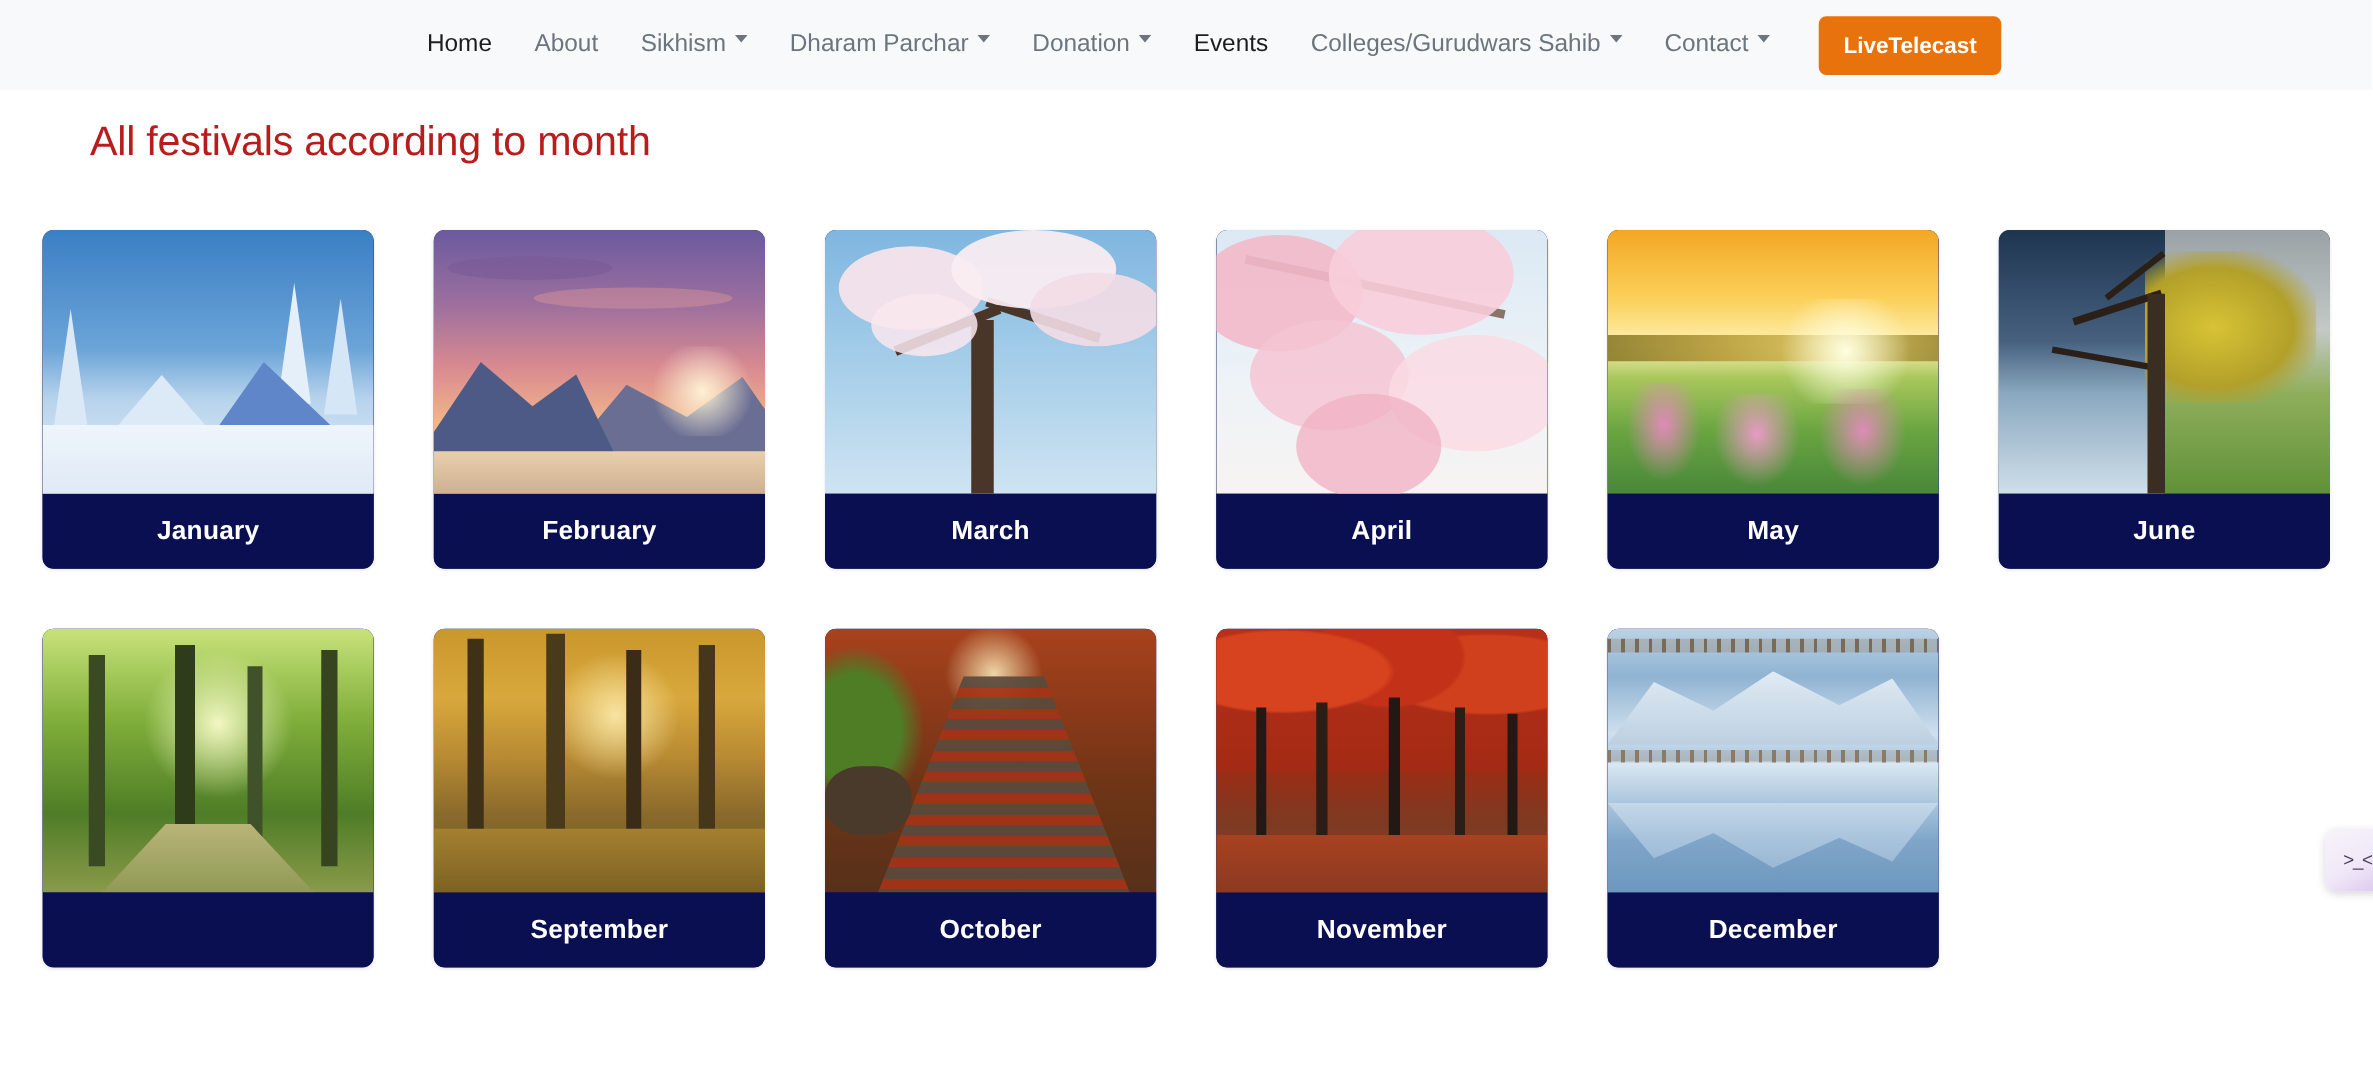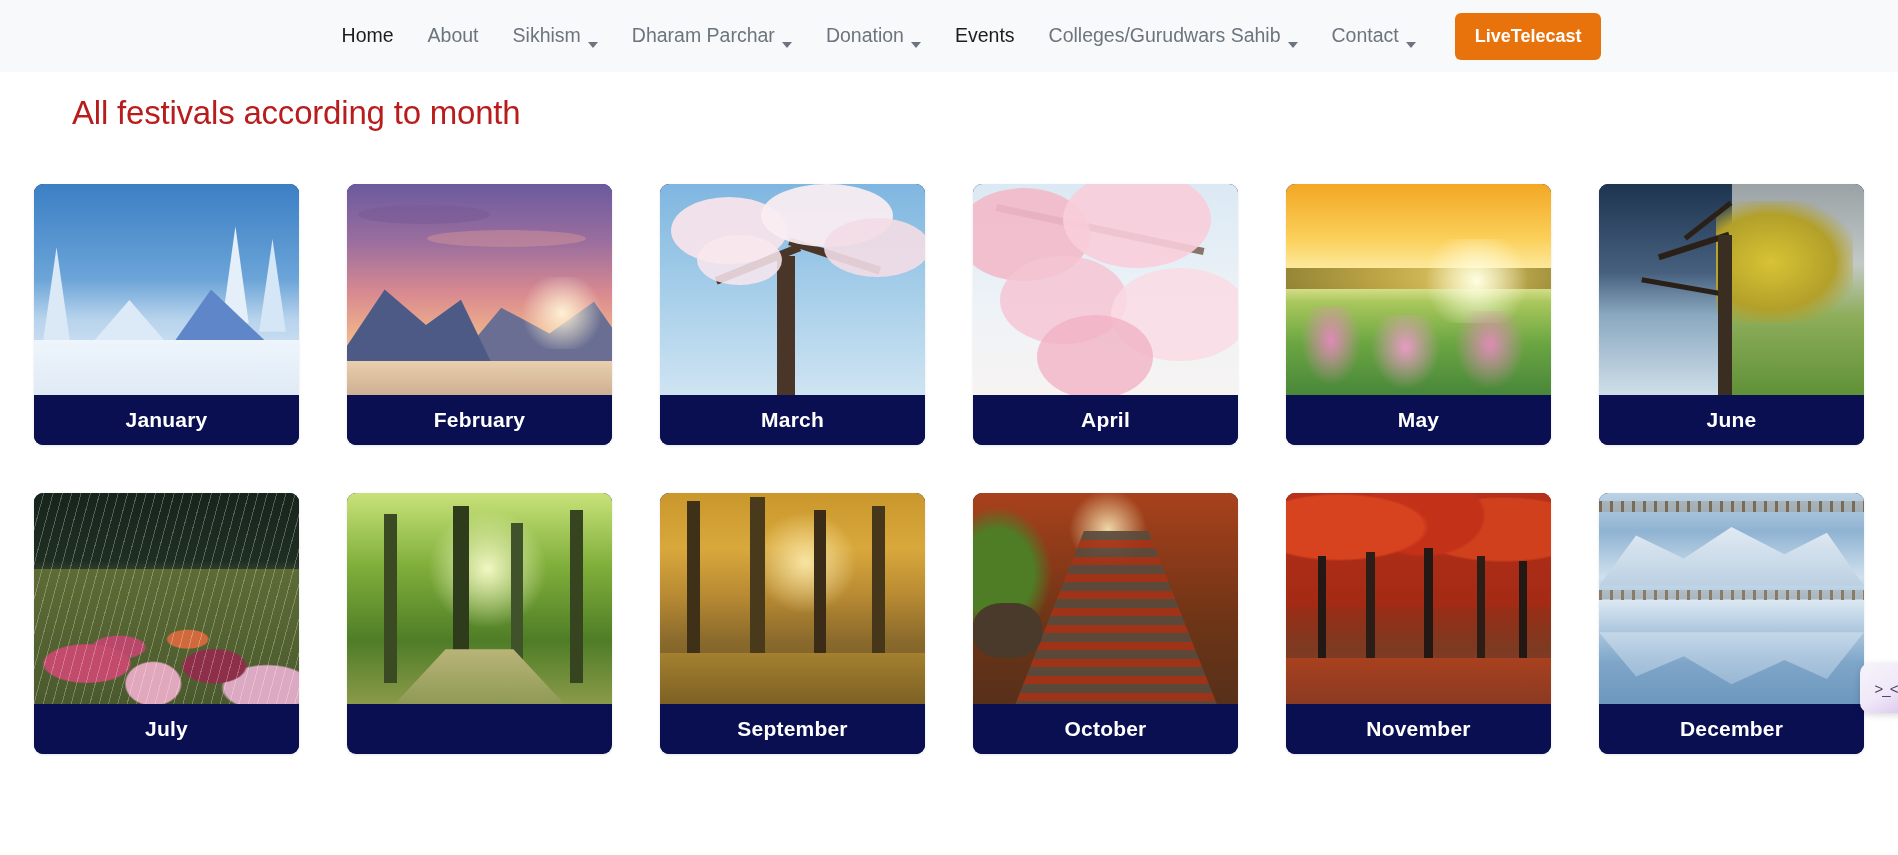--- a/index.html
+++ b/index.html
@@ -26,21 +26,21 @@
   .nav-list {
     display: flex;
     align-items: center;
     gap: 0px;
     list-style: none;
     transform: translateX(14px);
   }
 
   .nav-item {
     display: flex;
-    align-items: flex-end;
+    align-items: flex-start;
     padding: 0 17px;
     font-size: 19.5px;
     color: #6c757d;
     white-space: nowrap;
     cursor: pointer;
     line-height: 1;
   }
 
   .nav-item.active {
     color: #1d1d1f;
@@ -103,21 +103,21 @@
 
   .card-img {
     width: 100%;
     height: 211px;
     display: block;
     position: relative;
     overflow: hidden;
   }
 
   .card-caption {
-    height: 50px;
+    height: 60px;
     background: #0a0f52;
     color: #ffffff;
     font-weight: bold;
     font-size: 21px;
     display: flex;
     align-items: center;
     justify-content: center;
     letter-spacing: 0.2px;
   }
 
@@ -416,29 +416,20 @@
         <div class="layer canopy"></div>
         <div class="layer bare1"></div>
           <div class="layer bare2"></div>
           <div class="layer bare3"></div>
         <div class="layer trunk2"></div>
       </div>
     </div>
     <div class="card-caption">June</div>
   </div>
 
-  <div class="card">
-    <div class="card-img">
-      <div class="scene jul">
-        <div class="layer fbed"></div>
-          <div class="layer rain"></div>
-      </div>
-    </div>
-    <div class="card-caption">July</div>
-  </div>
 
   <div class="card">
     <div class="card-img">
       <div class="scene aug">
         <div class="layer glow"></div>
         <div class="layer tr1"></div>
           <div class="layer tr2"></div>
         <div class="layer tr3"></div>
           <div class="layer tr4"></div>
         <div class="layer road"></div>

